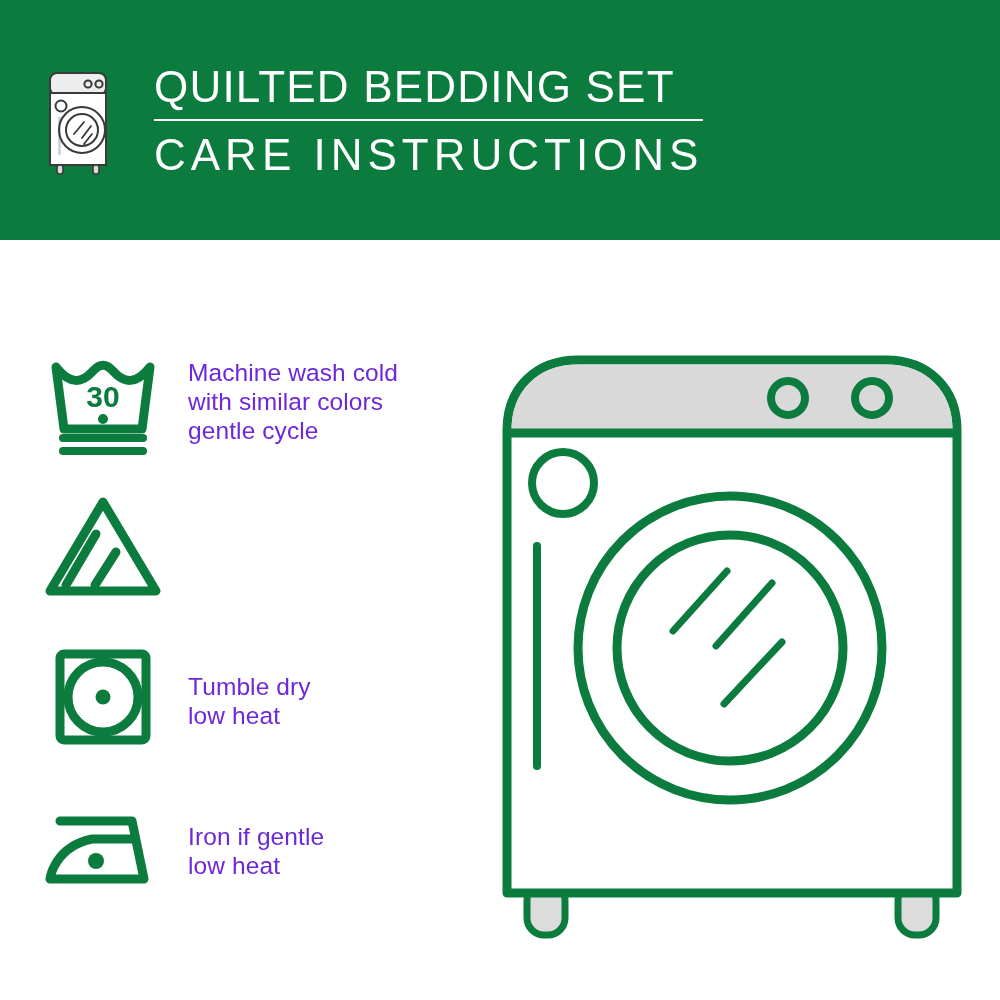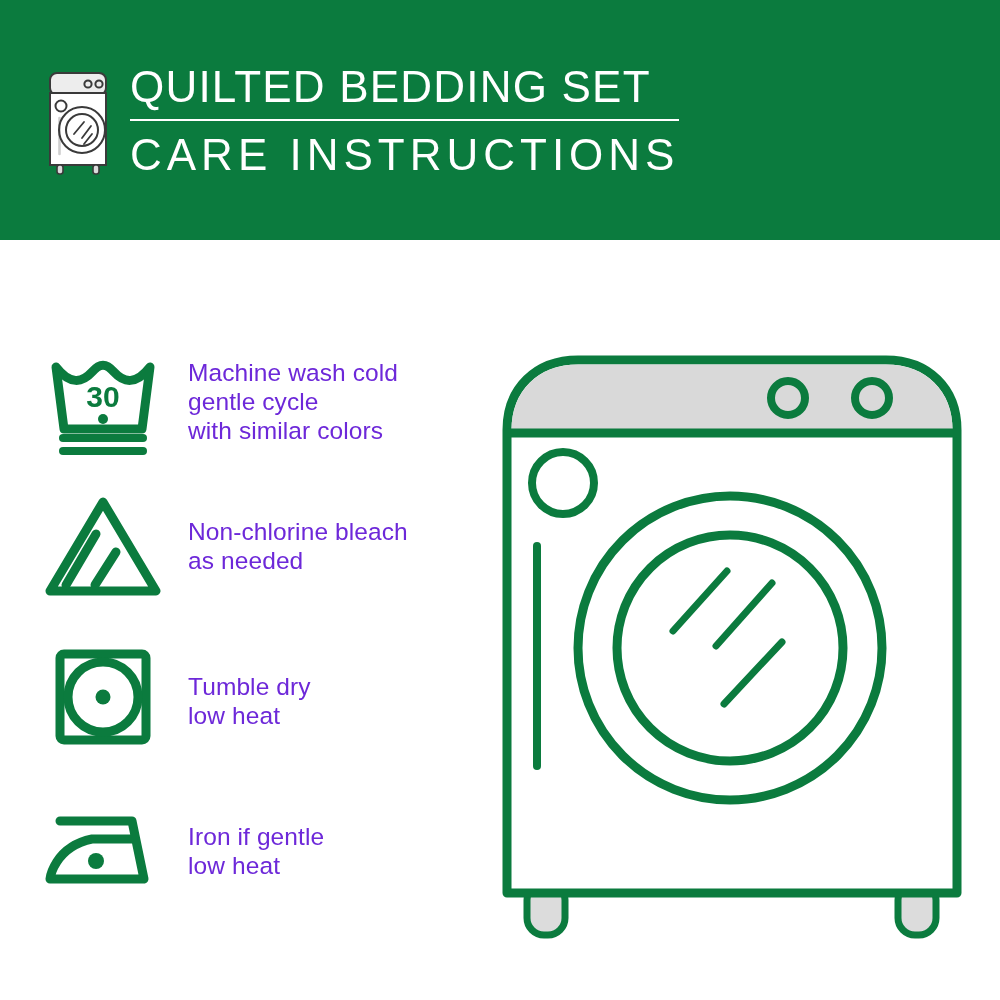--- a/index.html
+++ b/index.html
@@ -26,20 +26,21 @@
     width: 1000px;
     height: 240px;
     background: #0b7b3e;
   }
   .header-inner {
     position: absolute;
     left: 44px;
     top: 62px;
     display: flex;
     align-items: flex-start;
+    gap: 24px;
   }
   .header-logo {
     width: 68px;
     height: 110px;
     flex: 0 0 auto;
     margin-right: 18px;
     margin-top: 6px;
   }
   .title-block {
     display: flex;
@@ -155,36 +156,32 @@
         <svg viewBox="0 0 118 112" width="118" height="112">
           <path d="M12 22 L20 84 L98 84 L106 22 C92 40 80 38 70 27 C62 18 56 18 48 27 C38 38 26 40 12 22 Z" fill="none" stroke="#0b7b3e" stroke-width="9" stroke-linejoin="round" stroke-linecap="round"></path>
           <text x="59" y="62" text-anchor="middle" font-family="'Liberation Sans', sans-serif" font-size="30" font-weight="700" fill="#0b7b3e">30</text>
           <circle cx="59" cy="74" r="5" fill="#0b7b3e"></circle>
           <line x1="19" y1="93" x2="99" y2="93" stroke="#0b7b3e" stroke-width="8" stroke-linecap="round"></line>
           <line x1="19" y1="106" x2="99" y2="106" stroke="#0b7b3e" stroke-width="8" stroke-linecap="round"></line>
         </svg>
       </div>
       <div class="care-text">
         <div>Machine wash cold</div>
+        <div>with similar colors</div>
         <div>gentle cycle</div>
-        <div>with similar colors</div>
       </div>
     </div>
 
     <div class="care-row care-row-1">
       <div class="care-symbol">
         <svg viewBox="0 0 118 112" width="118" height="112">
           <path d="M59 12 L112 101 L6 101 Z" fill="none" stroke="#0b7b3e" stroke-width="9" stroke-linejoin="round"></path>
           <line x1="52" y1="44" x2="22" y2="95" stroke="#0b7b3e" stroke-width="9" stroke-linecap="round"></line>
           <line x1="72" y1="62" x2="51" y2="95" stroke="#0b7b3e" stroke-width="9" stroke-linecap="round"></line>
         </svg>
-      </div>
-      <div class="care-text">
-        <div>Non-chlorine bleach</div>
-        <div>as needed</div>
       </div>
     </div>
 
     <div class="care-row care-row-2">
       <div class="care-symbol">
         <svg viewBox="0 0 118 112" width="118" height="112">
           <rect x="16" y="9" width="86" height="86" rx="4" fill="none" stroke="#0b7b3e" stroke-width="9"></rect>
           <circle cx="59" cy="52" r="35" fill="none" stroke="#0b7b3e" stroke-width="9"></circle>
           <circle cx="59" cy="52" r="7.5" fill="#0b7b3e"></circle>
         </svg>

